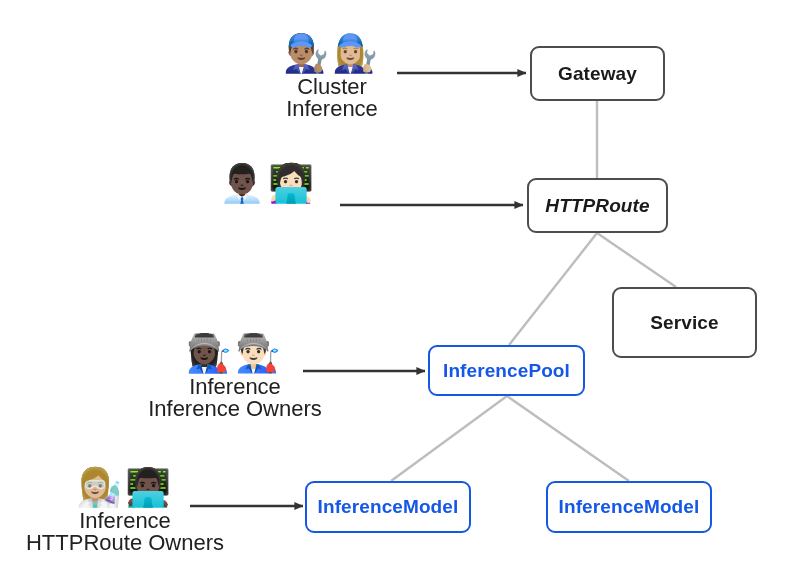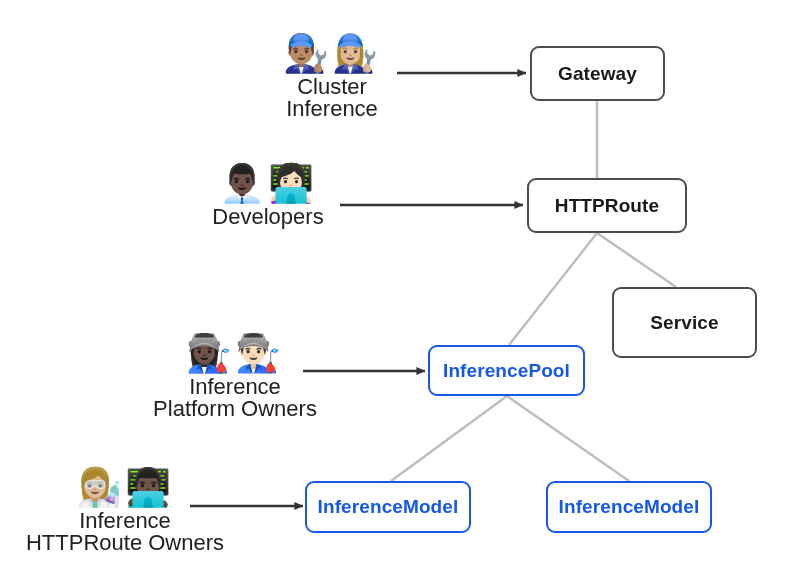--- a/index.html
+++ b/index.html
@@ -93,21 +93,21 @@
       <line x1="340" y1="205" x2="523" y2="205" stroke="#333333" stroke-width="2.4" marker-end="url(#arrowhead)"></line>
       <line x1="303" y1="371" x2="425" y2="371" stroke="#333333" stroke-width="2.4" marker-end="url(#arrowhead)"></line>
       <line x1="190" y1="506" x2="303" y2="506" stroke="#333333" stroke-width="2.4" marker-end="url(#arrowhead)"></line>
     </g>
   </svg>
 
   <div class="node std" style="left:530px; top:46px; width:135px; height:55px;text-align:right;">
     <span>Gateway</span>
   </div>
 
-  <div class="node std" style="left:527px; top:178px; width:160px; height:55px;">
+  <div class="node std" style="left:527px; top:178px; width:141px; height:55px;font-style:italic;">
     <span>HTTPRoute</span>
   </div>
 
   <div class="node std" style="left:612px; top:287px; width:145px; height:71px;">
     <span>Service</span>
   </div>
 
   <div class="node hl" style="left:428px; top:345px; width:157px; height:51px;">
     <span>InferencePool</span>
   </div>
@@ -124,29 +124,28 @@
     <span class="persona-emoji">👨🏽‍🔧👩🏼‍🔧</span>
     <span class="persona-label">
       <span class="ln">Cluster</span>
       <span class="ln">Inference</span>
     </span>
   </div>
 
   <div class="persona" style="left:158px; top:162px;">
     <span class="persona-emoji">👨🏿‍💼👩🏻‍💻</span>
     <span class="persona-label">
-      <span class="ln">Developers</span>
     </span>
   </div>
 
   <div class="persona" style="left:125px; top:332px;">
     <span class="persona-emoji">👩🏿‍🏭👨🏻‍🏭</span>
     <span class="persona-label">
       <span class="ln">Inference</span>
-      <span class="ln">Platform Owners</span>
+      <span class="ln">Inference Owners</span>
     </span>
   </div>
 
   <div class="persona" style="left:15px; top:466px;">
     <span class="persona-emoji">👩🏼‍🔬👨🏿‍💻</span>
     <span class="persona-label">
       <span class="ln">Inference</span>
       <span class="ln">HTTPRoute Owners</span>
     </span>
   </div>

